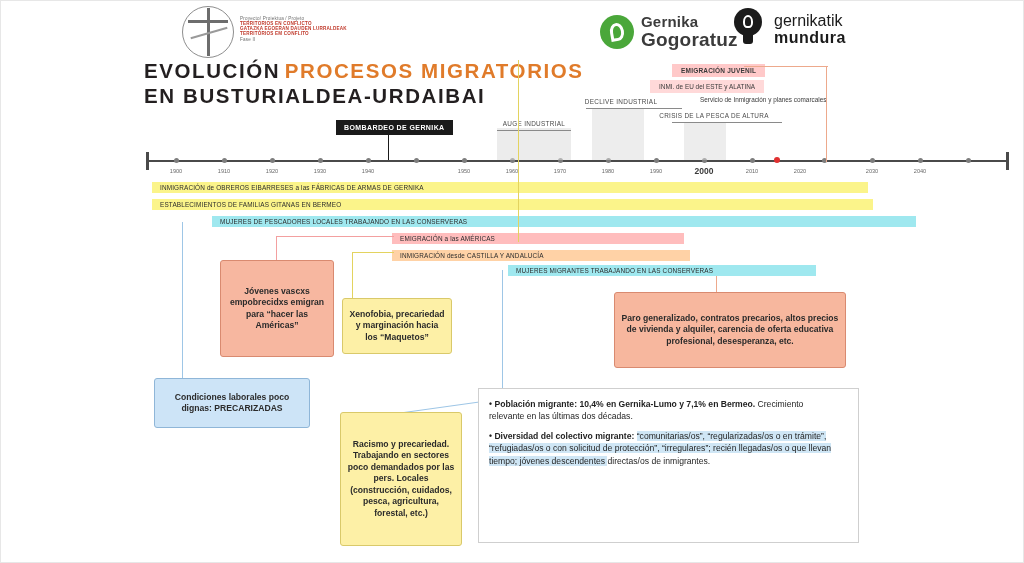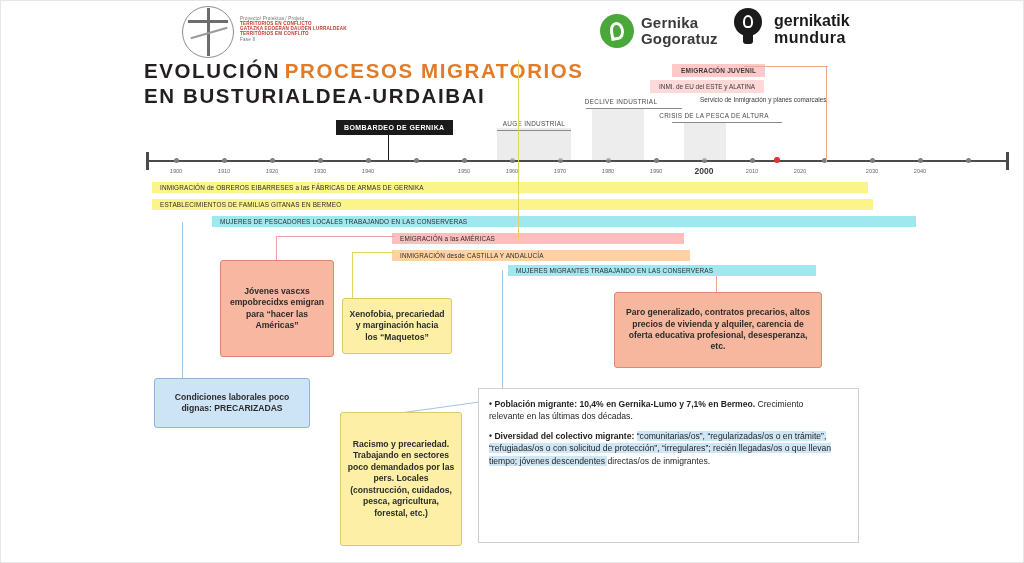--- a/index.html
+++ b/index.html
@@ -32,29 +32,29 @@
 
   .logo-gogoratuz{position:absolute;left:600px;top:14px;display:flex;align-items:center;gap:7px;}
   .gg-mark{width:34px;height:34px;border-radius:50%;background:#4aa73a;position:relative;}
   .gg-mark::after{
     content:"";position:absolute;left:10px;top:8px;width:14px;height:18px;
     border:3px solid #fff;border-radius:50% 50% 50% 0;box-sizing:border-box;
     transform:rotate(-10deg);
   }
   .gg-words{line-height:1.05;}
   .gg-words .l1{font-size:15px;font-weight:bold;color:#3b3b3b;letter-spacing:.2px;}
-  .gg-words .l2{font-size:15px;font-weight:bold;color:#3b3b3b;letter-spacing:.2px;}
+  .gg-words .l2{font-size:19px;font-weight:bold;color:#3b3b3b;letter-spacing:.2px;}
 
   .logo-mundura{position:absolute;left:730px;top:8px;display:flex;align-items:center;gap:8px;}
   .gm-mark{width:36px;height:44px;position:relative;}
   .gm-mark .bulb{position:absolute;left:4px;top:0;width:28px;height:28px;border-radius:50%;background:#1b1b1b;}
   .gm-mark .neck{position:absolute;left:13px;top:25px;width:10px;height:11px;background:#1b1b1b;border-radius:0 0 3px 3px;}
   .gm-mark .fil{position:absolute;left:13px;top:7px;width:10px;height:13px;border:2px solid #fff;border-radius:50% 50% 40% 40%;box-sizing:border-box;}
   .gm-words{line-height:1.05;}
-  .gm-words .l1{font-size:16px;font-weight:bold;color:#1b1b1b;}
+  .gm-words .l1{font-size:16px;font-weight:normal;color:#1b1b1b;}
   .gm-words .l2{font-size:16px;font-weight:bold;color:#1b1b1b;letter-spacing:.5px;}
 
   .title{position:absolute;left:144px;top:58px;line-height:1.22;}
   .title .row{white-space:nowrap;}
   .t-black{font-size:20.5px;font-weight:bold;color:#231f20;letter-spacing:1.6px;}
   .t-orange{font-size:20.5px;font-weight:bold;color:#e07b2a;letter-spacing:1.6px;}
 
   
   .axis{position:absolute;left:148px;top:160px;width:860px;height:2px;background:#4a4a4a;}
   .axis-cap-l{position:absolute;left:146px;top:152px;width:3px;height:18px;background:#4a4a4a;}
@@ -245,21 +245,21 @@
   <div class="ln pink" style="left:276px;top:236px;width:1px;height:26px;"></div>
   <div class="ln blue" style="left:182px;top:222px;width:1px;height:164px;"></div>
   <div class="ln blue" style="left:182px;top:386px;width:14px;height:1px;"></div>
   <div class="ln blue" style="left:502px;top:270px;width:1px;height:120px;"></div>
   <div class="ln blue" style="left:404px;top:412px;width:96px;height:1px;transform:rotate(-8deg);transform-origin:left center;"></div>
   <div class="ln org" style="left:716px;top:276px;width:1px;height:18px;"></div>
 
   <div id="boxes-layer">
       <div class="box orange" style="left: 220px; top: 260px; width: 114px; height: 97px;">Jóvenes vascxs empobrecidxs emigran para “hacer las Américas”</div>
       <div class="box yellow" style="left: 342px; top: 298px; width: 110px; height: 56px;">Xenofobia, precariedad y marginación hacia los “Maquetos”</div>
-      <div class="box salmon" style="left: 614px; top: 292px; width: 208px; height: 76px;">Paro generalizado, contratos precarios, altos precios de vivienda y alquiler, carencia de oferta educativa profesional, desesperanza, etc.</div>
+      <div class="box salmon" style="left: 614px; top: 292px; width: 232px; height: 76px;">Paro generalizado, contratos precarios, altos precios de vivienda y alquiler, carencia de oferta educativa profesional, desesperanza, etc.</div>
       <div class="box blue" style="left: 154px; top: 378px; width: 156px; height: 50px;">Condiciones laborales poco dignas: PRECARIZADAS</div>
       <div class="box yellow" style="left: 340px; top: 412px; width: 122px; height: 134px;">Racismo y precariedad. Trabajando en sectores poco demandados por las pers. Locales (construcción, cuidados, pesca, agricultura, forestal, etc.)</div>
     </div>
 
   <div class="infobox" id="infobox">
       <p><span style="font-weight: bold;">• Población migrante: </span><span style="font-weight: bold;">10,4% en Gernika-Lumo y 7,1% en Bermeo.</span><span> Crecimiento relevante en las últimas dos décadas.</span></p>
       <p><span style="font-weight: bold;">• Diversidad del colectivo migrante: </span><span class="hl-blue">“comunitarias/os”, “regularizadas/os o en trámite”, “refugiadas/os o con solicitud de protección”, “irregulares”; recién llegadas/os o  que llevan tiempo; jóvenes descendentes </span><span>directas/os de inmigrantes.</span></p>
     </div>
 </div>
 

